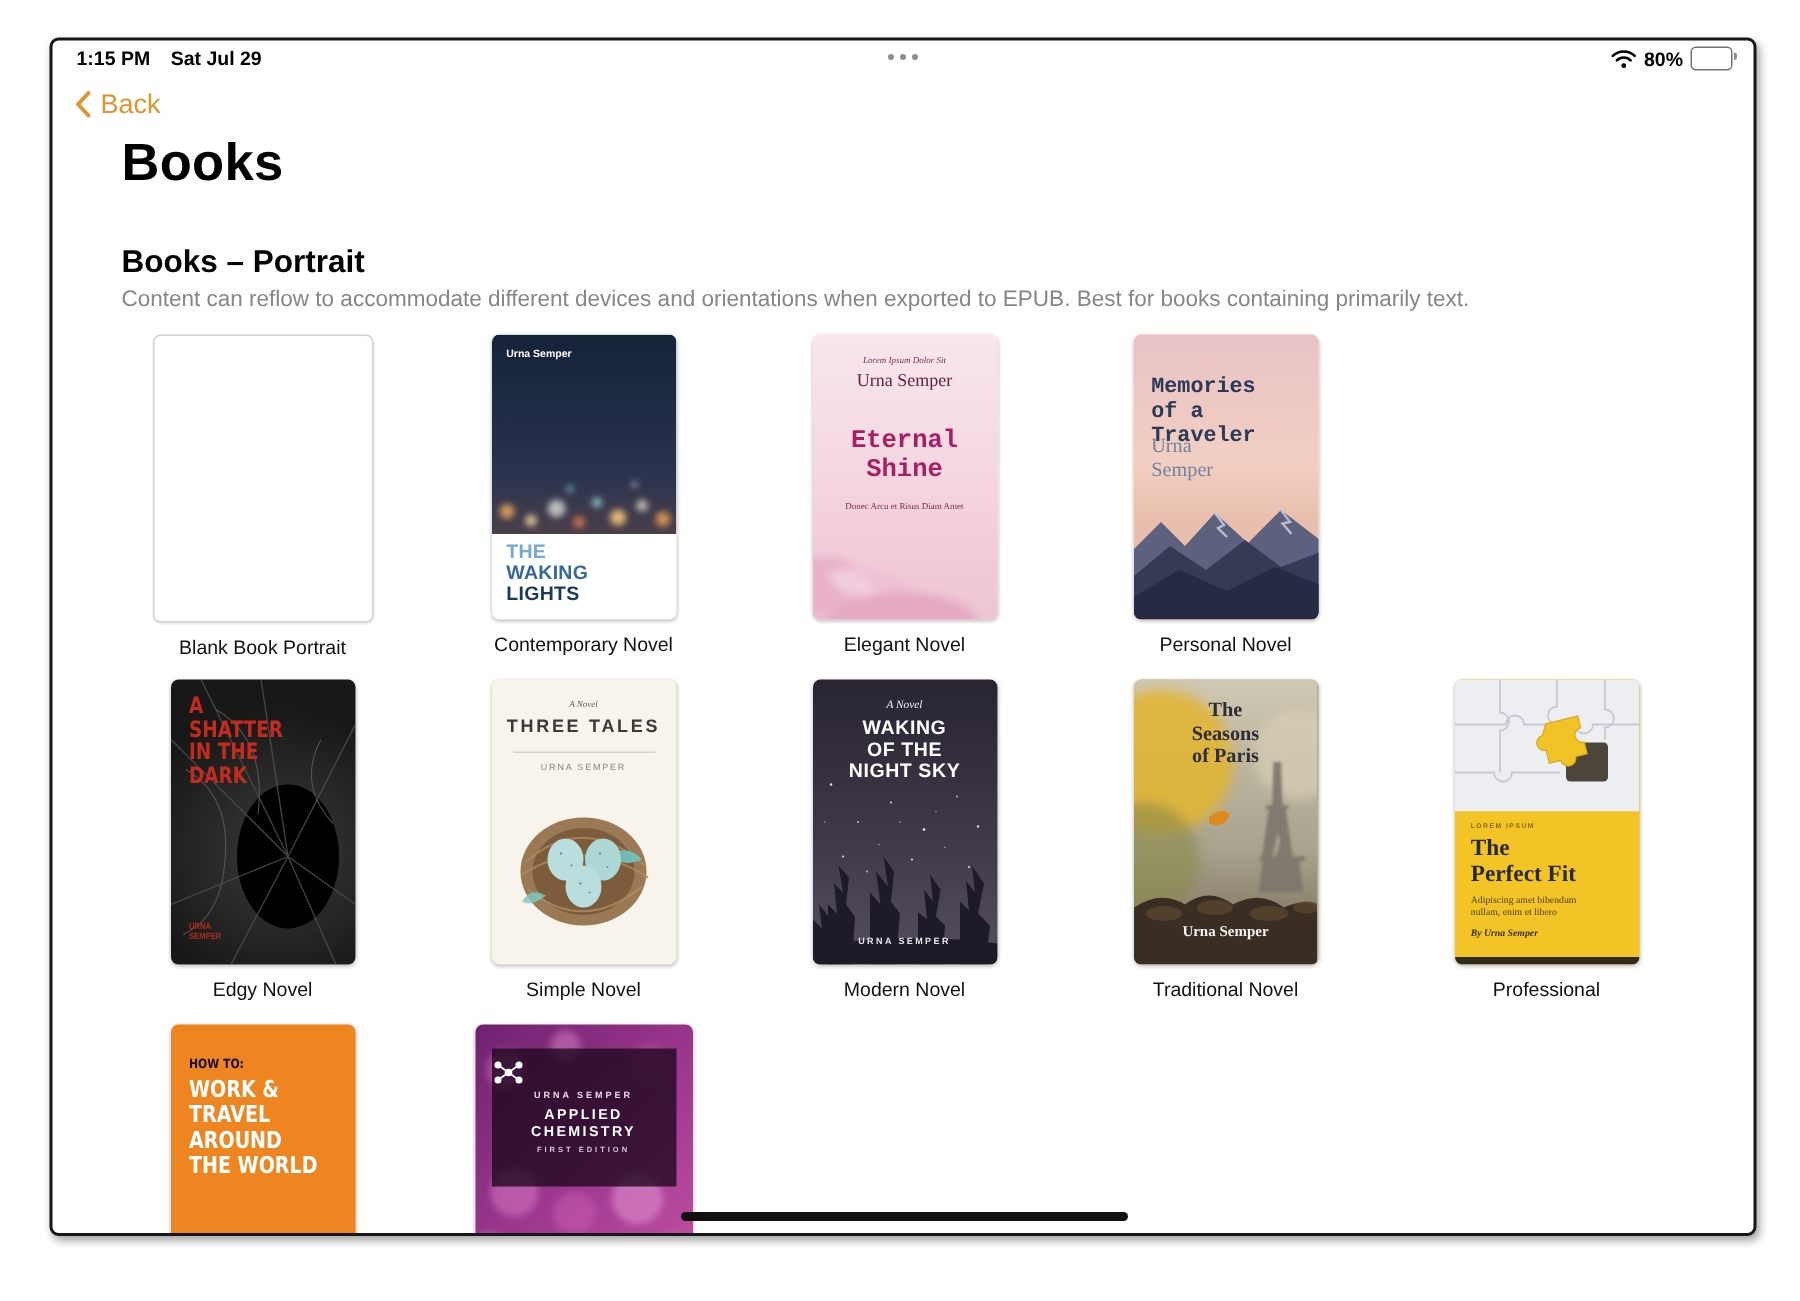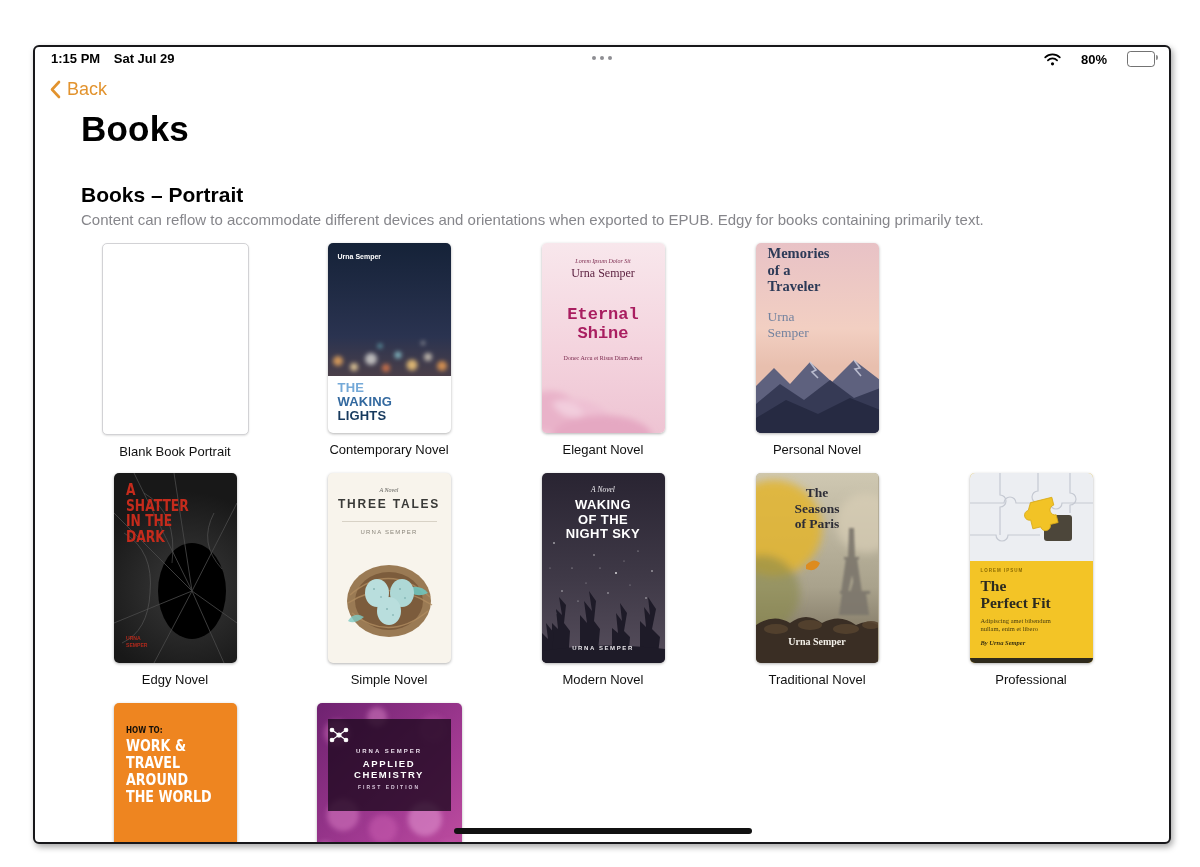--- a/index.html
+++ b/index.html
@@ -1,27 +1,27 @@
 <!DOCTYPE html>
 <html><head>
 <meta charset="utf-8">
 <style>
   html,body{margin:0;padding:0;background:#ffffff;width:1200px;height:867px;
     font-family:"Liberation Sans",sans-serif;-webkit-font-smoothing:antialiased;}
   .device-frame{position:absolute;left:33px;top:25px;width:1134px;height:795px;
     background:#fff;border:2px solid #17171a;border-radius:6px;
-    box-shadow:2px 3px 6px rgba(0,0,0,.35);overflow:hidden;margin-top:20px;}
+    box-shadow:2px 3px 6px rgba(0,0,0,.35);overflow:hidden;}
   
   .statusbar{position:absolute;left:0;top:0;width:100%;height:24px;}
   .sb-left{position:absolute;left:16px;top:4px;font-size:13px;color:#000;}
   .sb-time{font-weight:bold;}
   .sb-date{margin-left:10px;font-weight:600;}
   .sb-dots{position:absolute;left:50%;top:9px;transform:translateX(-50%);display:flex;gap:4px;}
   .sb-dots i{width:4px;height:4px;border-radius:50%;background:#8e8e93;display:block;}
-  .sb-right{position:absolute;right:14px;top:4px;display:flex;align-items:center;gap:20px;font-size:13px;font-weight:600;color:#000;justify-content:space-between;}
+  .sb-right{position:absolute;right:14px;top:4px;display:flex;align-items:center;gap:5px;font-size:13px;font-weight:600;color:#000;justify-content:space-between;}
   .battery{position:relative;width:24px;height:12px;border:1px solid rgba(0,0,0,.55);border-radius:3.5px;padding:1px;}
   .battery .fill{width:80%;height:100%;background:#111;border-radius:1.5px;}
   .battery .nub{position:absolute;right:-4px;top:3px;width:2.5px;height:5px;background:rgba(0,0,0,.45);border-radius:0 2px 2px 0;}
   
   .back-btn{position:absolute;left:14px;top:32px;display:flex;align-items:center;gap:6px;
     font-size:18px;cursor:pointer;}
   .page-title{position:absolute;left:46px;top:62px;font-size:35px;font-weight:bold;color:#000;letter-spacing:.2px;}
   .section-title{position:absolute;left:46px;top:136px;font-size:21px;font-weight:bold;color:#000;}
   .section-subtitle{position:absolute;left:46px;top:164px;font-size:15px;color:#86868b;width:980px;}
   
@@ -49,21 +49,21 @@
   
   .cv-elegant{background:linear-gradient(180deg,#f8e7ec 0%,#f4d4de 55%,#eec4d3 100%);text-align:center;}
   .cv-elegant .petals{position:absolute;left:0;bottom:0;}
   .cv-elegant .tag{position:absolute;top:15px;width:100%;font-family:"Liberation Serif",serif;font-style:italic;font-size:6px;color:#7d2c50;}
   .cv-elegant .auth{position:absolute;top:23px;width:100%;font-family:"Liberation Serif",serif;font-size:12px;color:#5e2342;}
   .cv-elegant .ttl{position:absolute;top:62px;width:100%;font-family:Liberation Mono, monospace;font-weight:bold;font-size:17px;line-height:19px;color:#a91e60;}
   .cv-elegant .sub{position:absolute;top:112px;width:100%;font-family:"Liberation Serif",serif;font-size:6px;color:#7d2c50;}
   
   .cv-personal{background:linear-gradient(180deg,#e8c2c6 0%,#f2cfc2 45%,#e8bfae 65%);}
   .cv-personal svg{position:absolute;left:0;bottom:0;}
-  .cv-personal .ttl{position:absolute;left:12px;top:2px;font-family:Liberation Serif, serif;font-weight:bold;font-size:14.5px;line-height:16.5px;color:#2c3a57;}
+  .cv-personal .ttl{position:absolute;left:12px;top:27px;font-family:Liberation Mono, monospace;font-weight:bold;font-size:14.5px;line-height:16.5px;color:#2c3a57;}
   .cv-personal .auth{position:absolute;left:12px;top:66px;font-family:"Liberation Serif",serif;font-size:13.5px;line-height:15.5px;color:#74839f;}
   
   .cv-edgy{background:radial-gradient(circle at 60% 60%,#3a3a3a 0%,#181818 70%);}
   .cv-edgy svg{position:absolute;inset:0;}
   .cv-edgy .ttl{position:absolute;left:12px;top:10px;font-family:"DejaVu Sans",sans-serif;font-weight:bold;font-size:15px;line-height:15.5px;color:#c52b1c;transform:scaleX(.82);transform-origin:left top;z-index:2;}
   .cv-edgy .auth{position:absolute;left:12px;bottom:14px;font-size:6px;font-weight:bold;line-height:7px;color:#b0291c;z-index:2;transform:scaleX(.85);transform-origin:left;}
   
   .cv-simple{background:#f8f4ec;text-align:center;}
   .cv-simple .tag{position:absolute;top:14px;width:100%;font-family:"Liberation Serif",serif;font-style:italic;font-size:6px;color:#5c5c58;}
   .cv-simple .ttl{position:absolute;top:24px;width:100%;font-size:12px;font-weight:bold;letter-spacing:1.8px;color:#3a3a38;}
@@ -137,21 +137,21 @@
     <span>
       <svg width="12" height="19" viewBox="0 0 12 19">
           <path d="M10 2 L3 9.5 L10 17" fill="none" stroke="#E2932E" stroke-width="2.6" stroke-linecap="round" stroke-linejoin="round"></path>
         </svg>
     </span>
     <span>Back</span>
   </div>
 
   <div class="page-title">Books</div>
   <div class="section-title">Books – Portrait</div>
-  <div class="section-subtitle">Content can reflow to accommodate different devices and orientations when exported to EPUB. Edgy for books containing primarily text.</div>
+  <div class="section-subtitle">Content can reflow to accommodate different devices and orientations when exported to EPUB. Best for books containing primarily text.</div>
 
   <div class="grid">
 
     <div class="row">
 
       <div class="cell">
         <div class="cover wide cv-blank"></div>
         <div class="tpl-label">Blank Book Portrait</div>
       </div>
 

